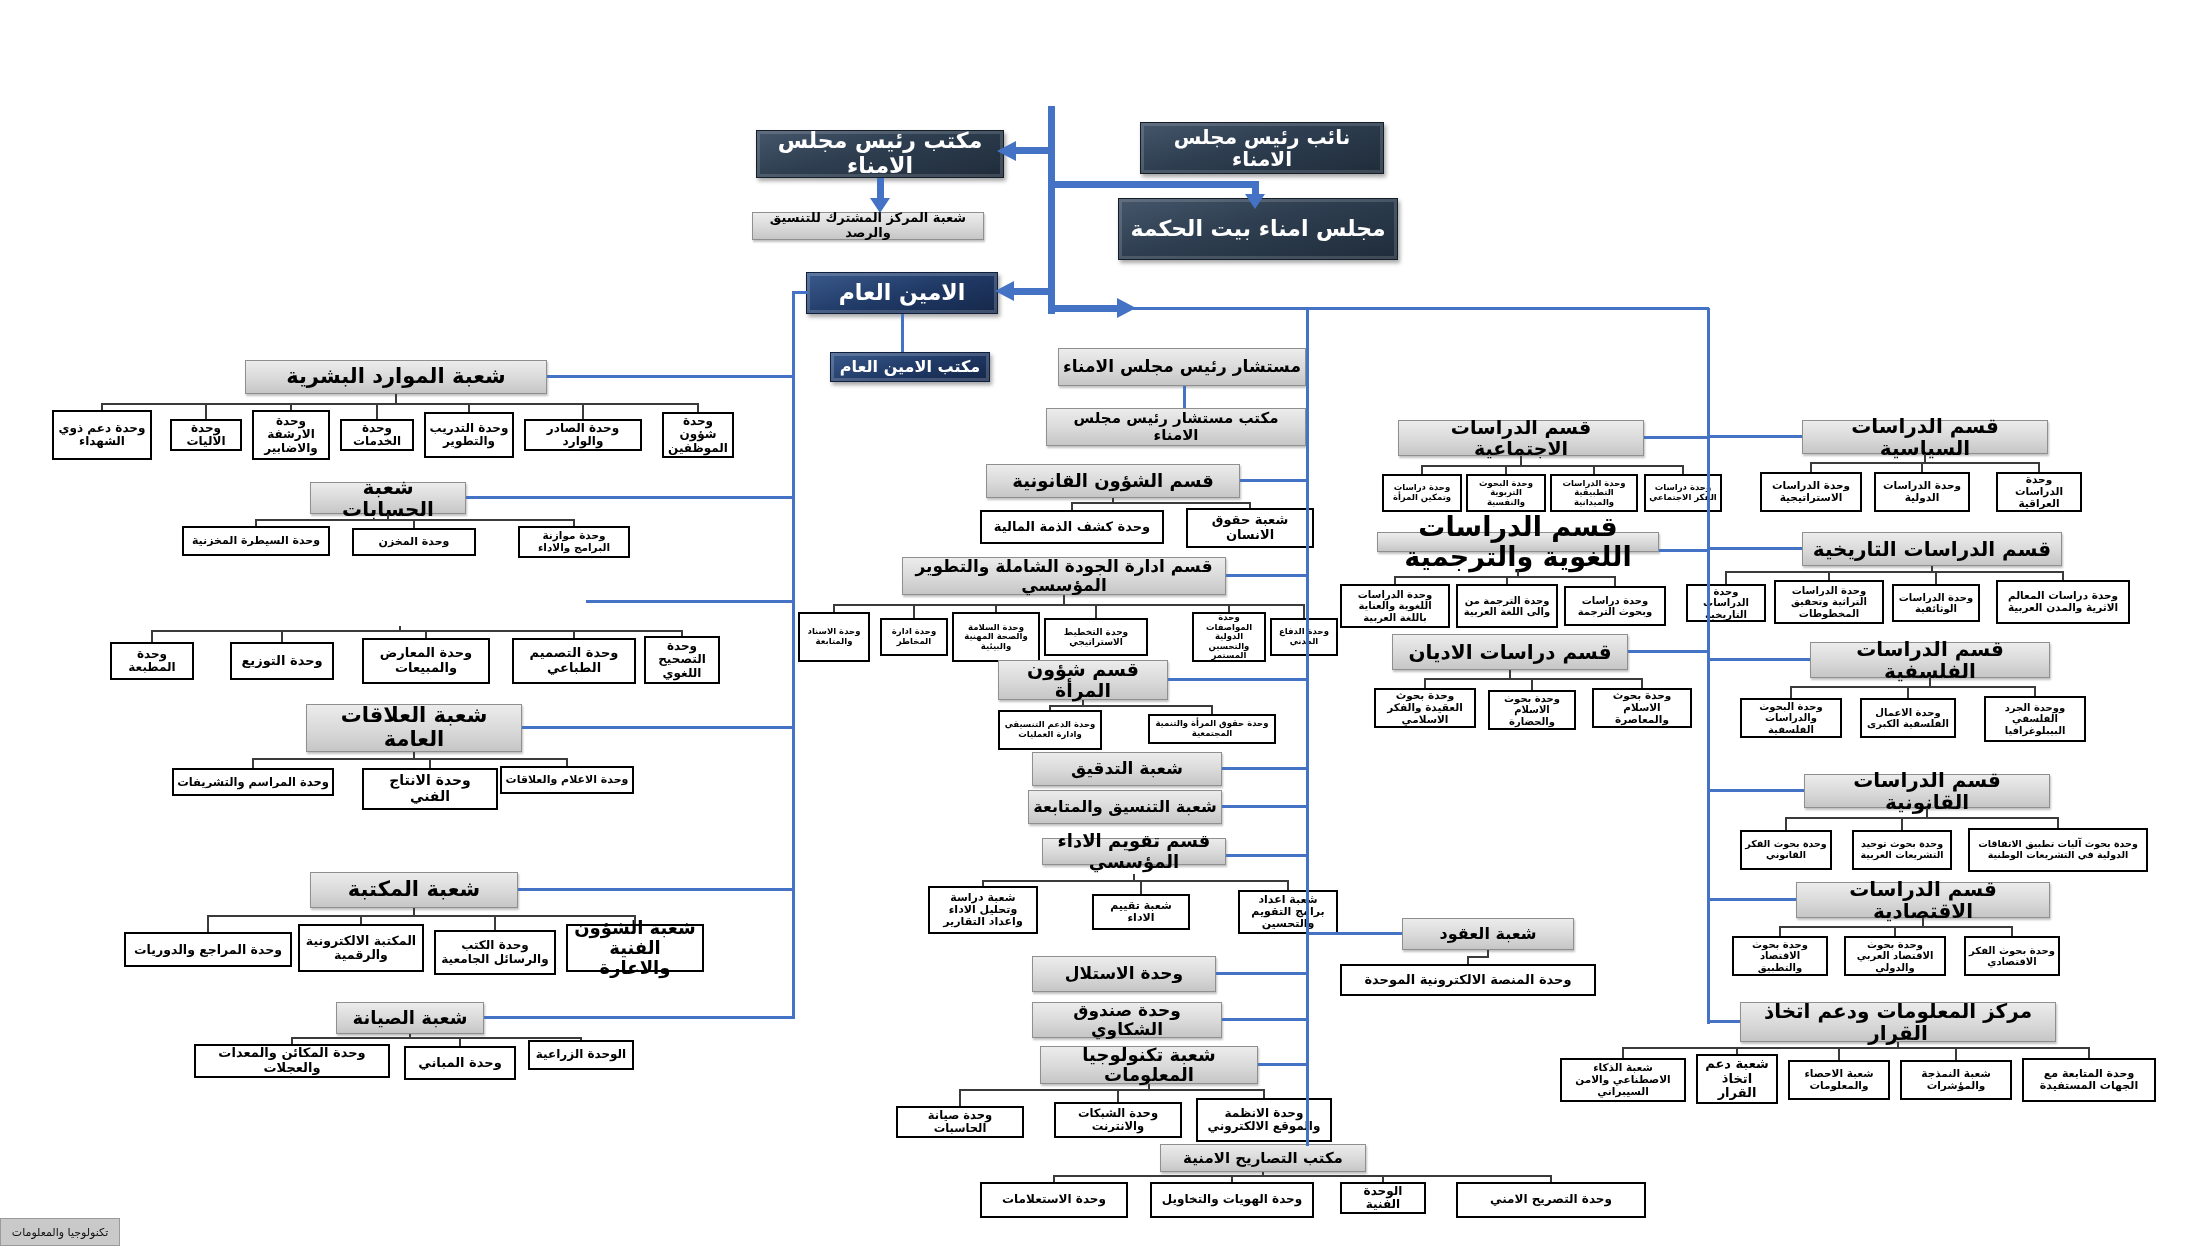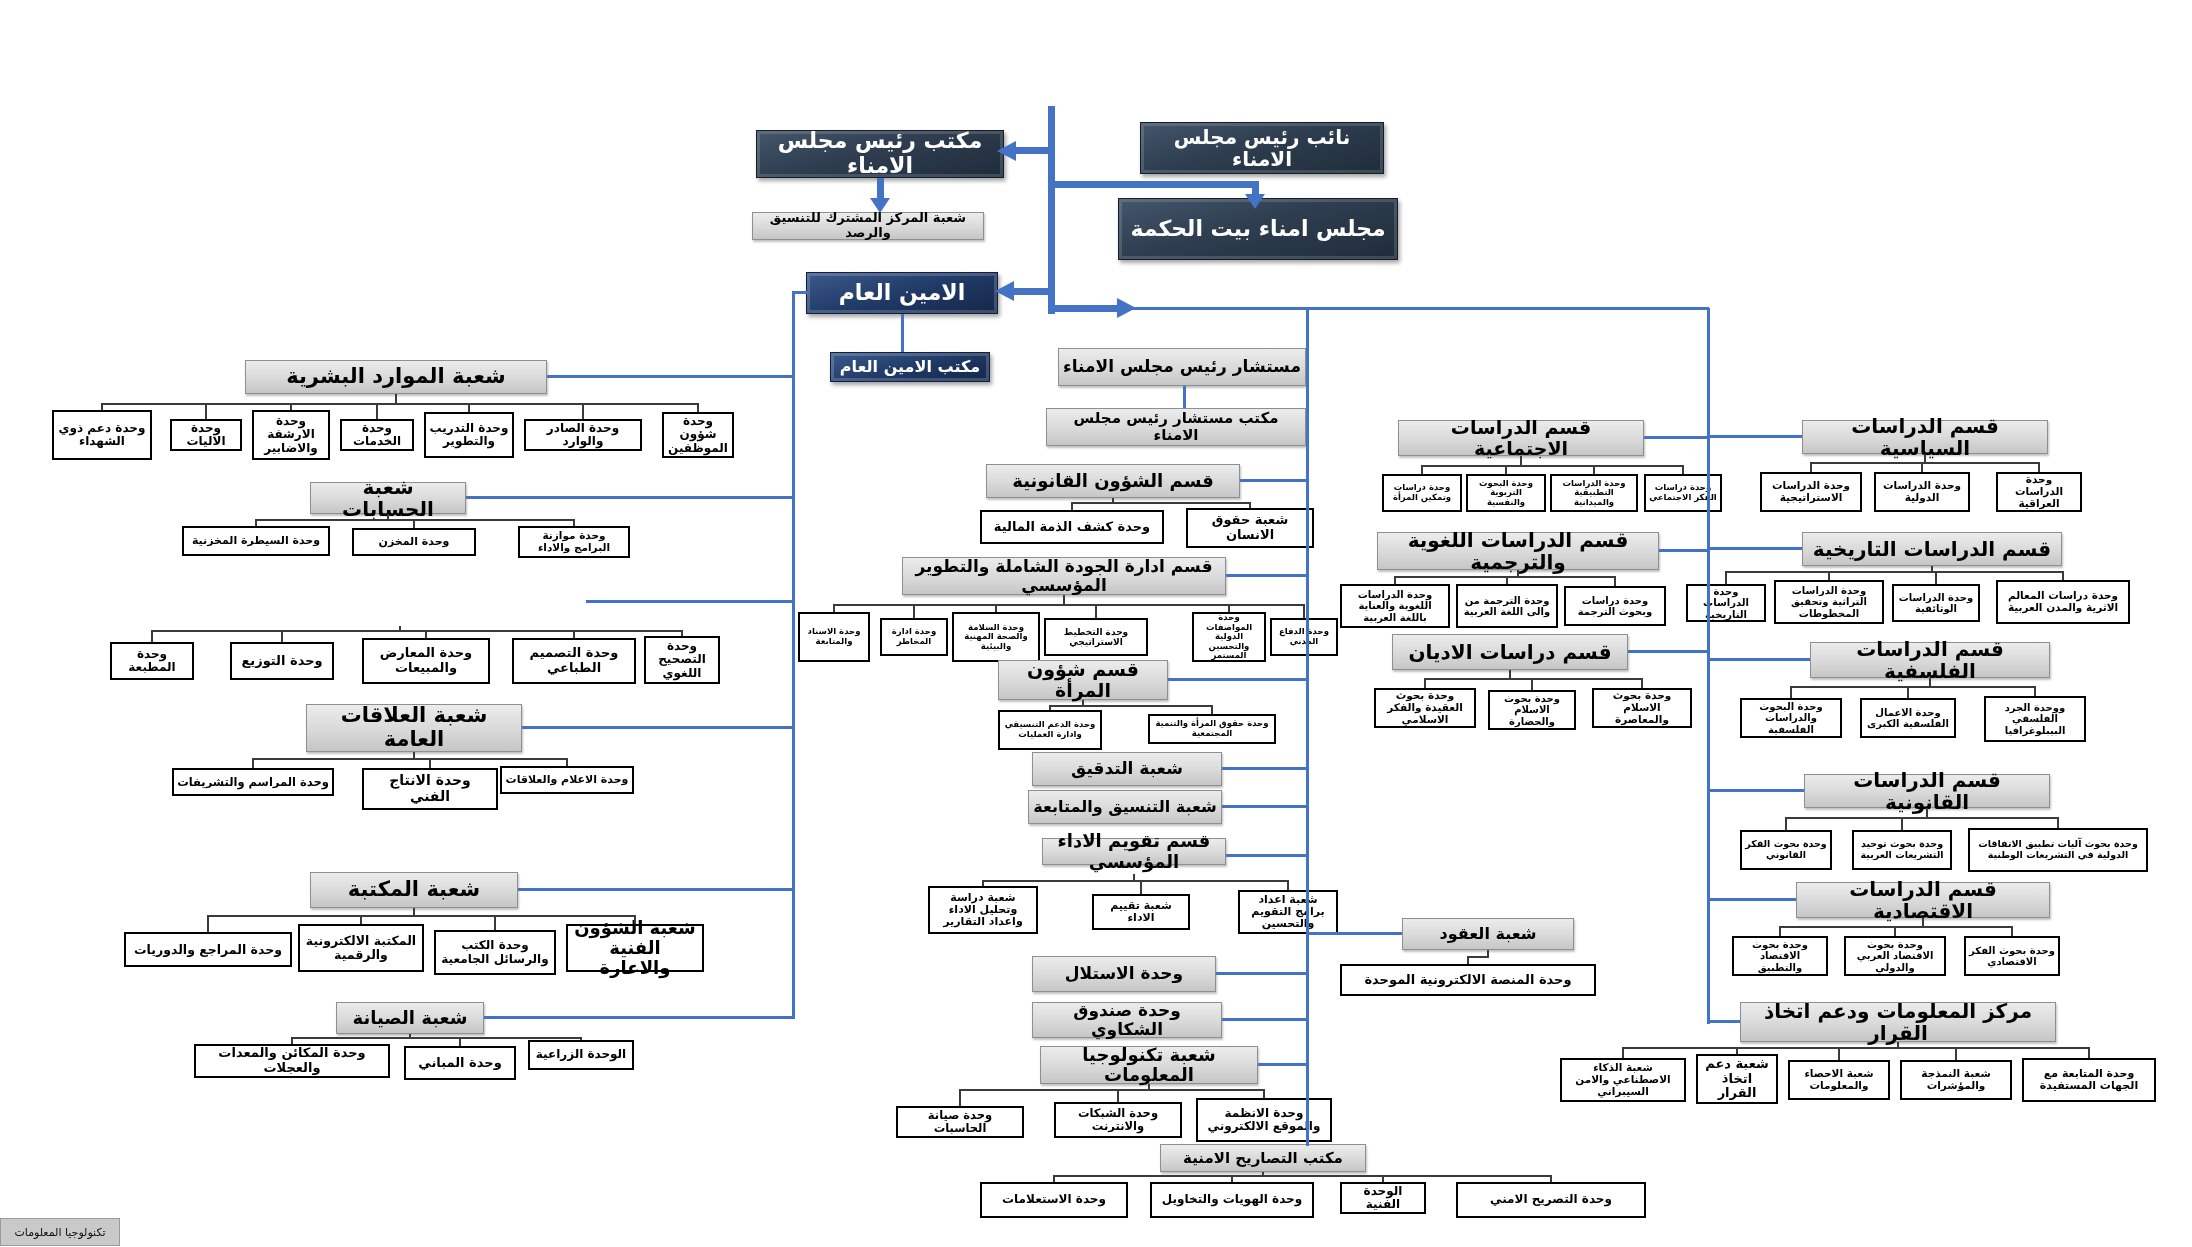--- a/index.html
+++ b/index.html
@@ -117,21 +117,21 @@
   <div class="box white" style="left:1340px;top:1182px;width:86px;height:32px;font-size:12px">الوحدة الفنية</div>
   <div class="box white" style="left:1150px;top:1182px;width:164px;height:36px;font-size:12px">وحدة الهويات والتخاويل</div>
   <div class="box white" style="left:980px;top:1182px;width:148px;height:36px;font-size:12px">وحدة الاستعلامات</div>
 
   <div class="box gray" style="left:1398px;top:420px;width:246px;height:36px;font-size:19px">قسم الدراسات الاجتماعية</div>
   <div class="box white" style="left:1644px;top:474px;width:78px;height:38px;font-size:8.5px">وحدة دراسات الفكر الاجتماعي</div>
   <div class="box white" style="left:1550px;top:474px;width:88px;height:38px;font-size:8.5px">وحدة الدراسات التطبيقية والميدانية</div>
   <div class="box white" style="left:1466px;top:474px;width:80px;height:38px;font-size:8.5px">وحدة البحوث التربوية والنفسية</div>
   <div class="box white" style="left:1382px;top:474px;width:80px;height:38px;font-size:8.5px">وحدة دراسات وتمكين المرأة</div>
 
-  <div class="box gray" style="left:1377px;top:532px;width:282px;height:38px;font-size:20px">قسم الدراسات اللغوية والترجمية</div>
+  <div class="box gray" style="left:1377px;top:532px;width:282px;height:20px;font-size:27px">قسم الدراسات اللغوية والترجمية</div>
   <div class="box white" style="left:1564px;top:586px;width:102px;height:40px;font-size:10px">وحدة دراسات وبحوث الترجمة</div>
   <div class="box white" style="left:1456px;top:584px;width:102px;height:44px;font-size:10px">وحدة الترجمة من والى اللغة العربية</div>
   <div class="box white" style="left:1340px;top:584px;width:110px;height:44px;font-size:10px">وحدة الدراسات اللغوية والعناية باللغة العربية</div>
 
   <div class="box gray" style="left:1392px;top:634px;width:236px;height:36px;font-size:20px">قسم دراسات الاديان</div>
   <div class="box white" style="left:1592px;top:688px;width:100px;height:40px;font-size:10.5px">وحدة بحوث الاسلام والمعاصرة</div>
   <div class="box white" style="left:1488px;top:690px;width:88px;height:40px;font-size:10px">وحدة بحوث الاسلام والحضارة</div>
   <div class="box white" style="left:1374px;top:688px;width:102px;height:40px;font-size:10.5px">وحدة بحوث العقيدة والفكر الاسلامي</div>
 
   <div class="box gray" style="left:1802px;top:420px;width:246px;height:34px;font-size:20px">قسم الدراسات السياسية</div>
@@ -160,21 +160,21 @@
   <div class="box white" style="left:1844px;top:936px;width:102px;height:40px;font-size:10px">وحدة بحوث الاقتصاد العربي والدولي</div>
   <div class="box white" style="left:1732px;top:936px;width:96px;height:40px;font-size:10px">وحدة بحوث الاقتصاد والتطبيق</div>
 
   <div class="box gray" style="left:1740px;top:1002px;width:316px;height:40px;font-size:20px">مركز المعلومات ودعم اتخاذ القرار</div>
   <div class="box white" style="left:2022px;top:1058px;width:134px;height:44px;font-size:11px">وحدة المتابعة مع الجهات المستفيدة</div>
   <div class="box white" style="left:1900px;top:1060px;width:112px;height:40px;font-size:10.5px">شعبة النمذجة والمؤشرات</div>
   <div class="box white" style="left:1788px;top:1060px;width:102px;height:40px;font-size:10.5px">شعبة الاحصاء والمعلومات</div>
   <div class="box white" style="left:1696px;top:1054px;width:82px;height:50px;font-size:13px;font-weight:900">شعبة دعم اتخاذ القرار</div>
   <div class="box white" style="left:1560px;top:1058px;width:126px;height:44px;font-size:10.5px">شعبة الذكاء الاصطناعي والامن السيبراني</div>
 
-  <div class="wm" style="left:0px;top:1218px;width:118px;height:26px;font-size:11px">تكنولوجيا المعلومات</div>
+  <div class="wm" style="left:0px;top:1218px;width:118px;height:26px;font-size:11px">تكنولوجيا والمعلومات</div>
 
 <div class="line blue" style="left: 1048px; top: 106px; width: 7px; height: 208px;"></div>
     <div class="line blue" style="left: 1016px; top: 147px; width: 36px; height: 7px;"></div>
     <div class="line blue" style="left: 1048px; top: 181px; width: 210px; height: 7px;"></div>
     <div class="line blue" style="left: 1252px; top: 181px; width: 7px; height: 13px;"></div>
     <div class="line blue" style="left: 877px; top: 178px; width: 7px; height: 20px;"></div>
     <div class="line blue" style="left: 1014px; top: 288px; width: 38px; height: 7px;"></div>
     <div class="line blue" style="left: 1055px; top: 305px; width: 62px; height: 7px;"></div>
     <div class="line blue" style="left: 1129px; top: 307px; width: 580px; height: 3px;"></div>
     <div class="line blue" style="left: 1306px; top: 308px; width: 3px; height: 838px;"></div>

